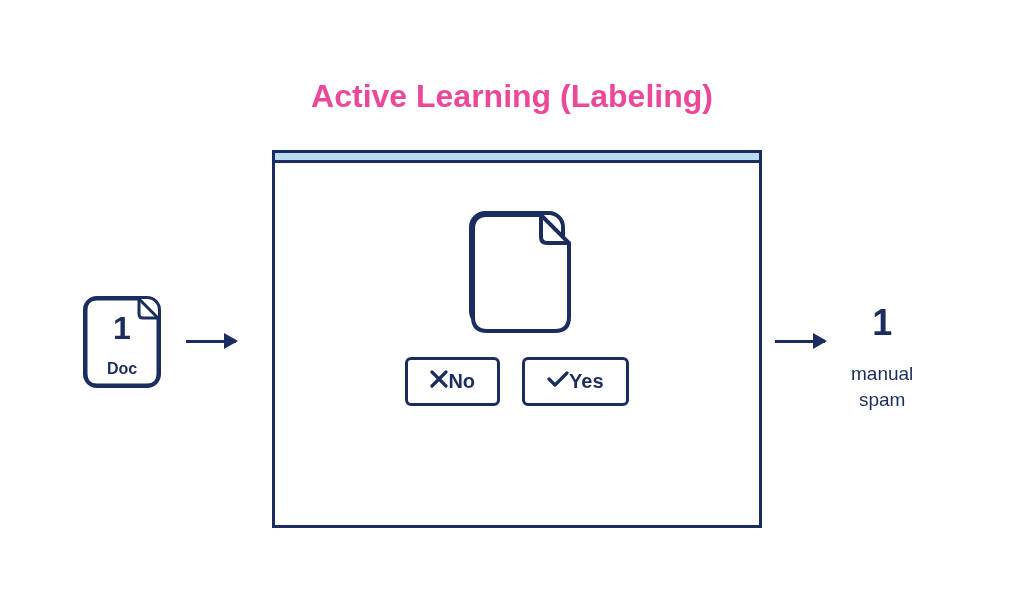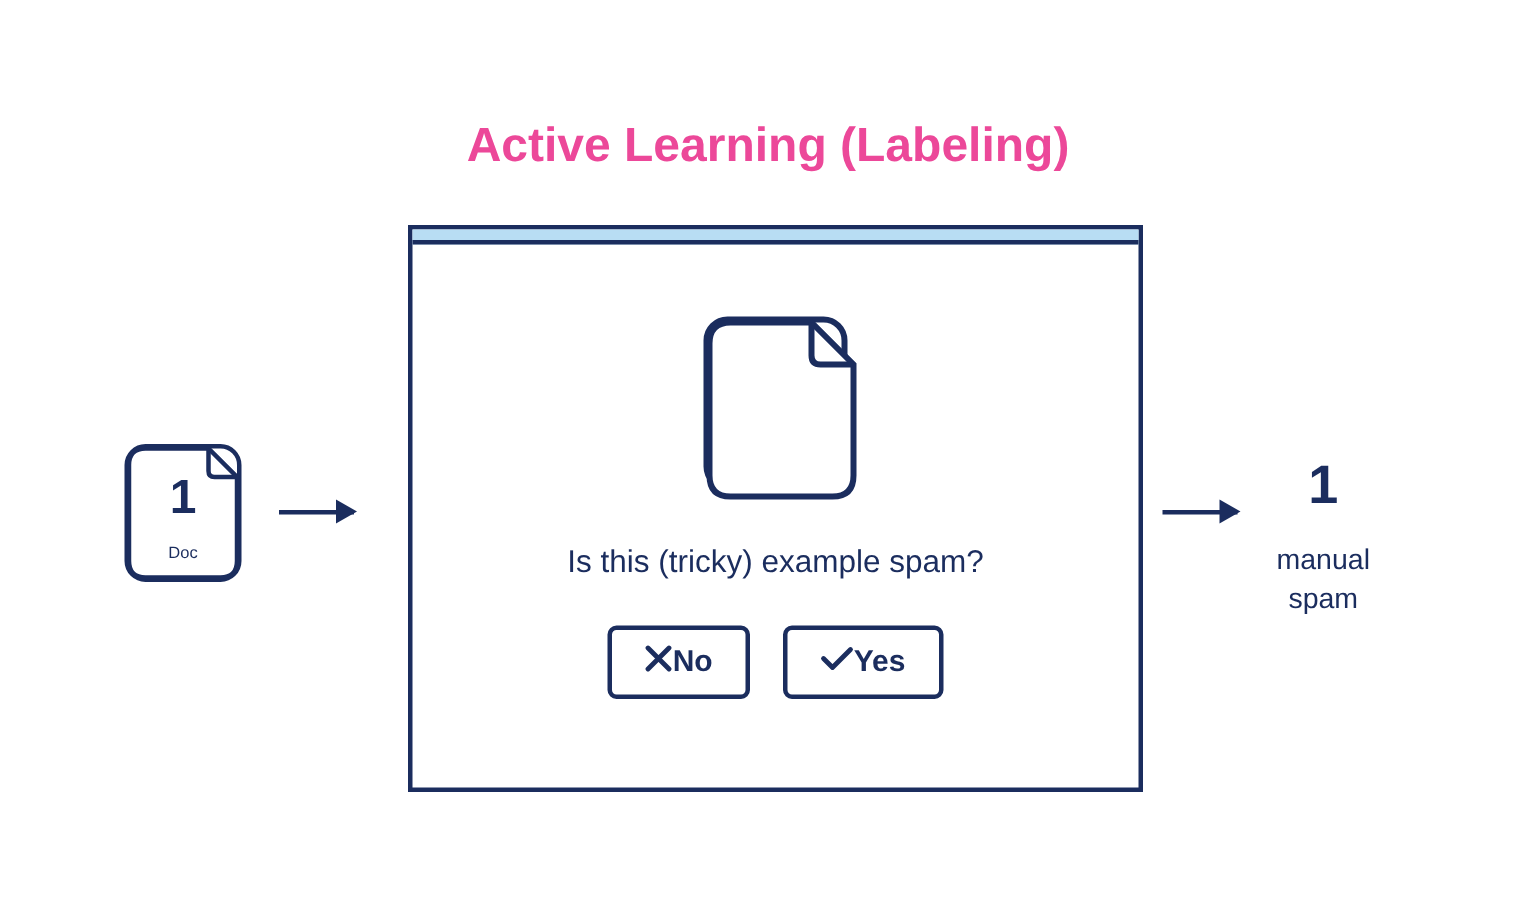--- a/index.html
+++ b/index.html
@@ -47,22 +47,22 @@
       background: #fff;
     }
     .doc-num {
       font-size: 32px;
       font-weight: 700;
       color: #1b2d5e;
       line-height: 1;
       margin-top: 6px;
     }
     .doc-label {
-      font-size: 11px;
-      font-weight: 400;
+      font-size: 16px;
+      font-weight: 700;
       color: #1b2d5e;
       margin-top: 16px;
     }
     
     .arrow {
       position: absolute;
       width: 50px;
       height: 3px;
       background: #1b2d5e;
     }
@@ -194,21 +194,20 @@
 
   <div class="panel">
     <div class="panel-header"></div>
     <div class="panel-content">
       <div class="big-doc">
         <svg width="104" height="124" viewBox="0 0 104 124" style="position:absolute;top:-4px;left:-4px;">
           <path d="M 18 4 H 72 L 100 32 V 106 Q 100 120 86 120 H 18 Q 4 120 4 106 V 18 Q 4 4 18 4 Z" fill="#fff" stroke="#1b2d5e" stroke-width="4"></path>
           <path d="M 72 4 V 26 Q 72 32 78 32 H 100" fill="none" stroke="#1b2d5e" stroke-width="4"></path>
         </svg>
       </div>
-      <div class="question">Is this (tricky) example spam?</div>
       <div class="buttons">
         <div class="btn">
           <span class="btn-icon">
             <svg width="18" height="18" viewBox="0 0 18 18">
               <path d="M 2 2 L 16 16 M 16 2 L 2 16" stroke="#1b2d5e" stroke-width="3.2" stroke-linecap="round"></path>
             </svg>
           </span>
           <span>No</span>
         </div>
         <div class="btn">

